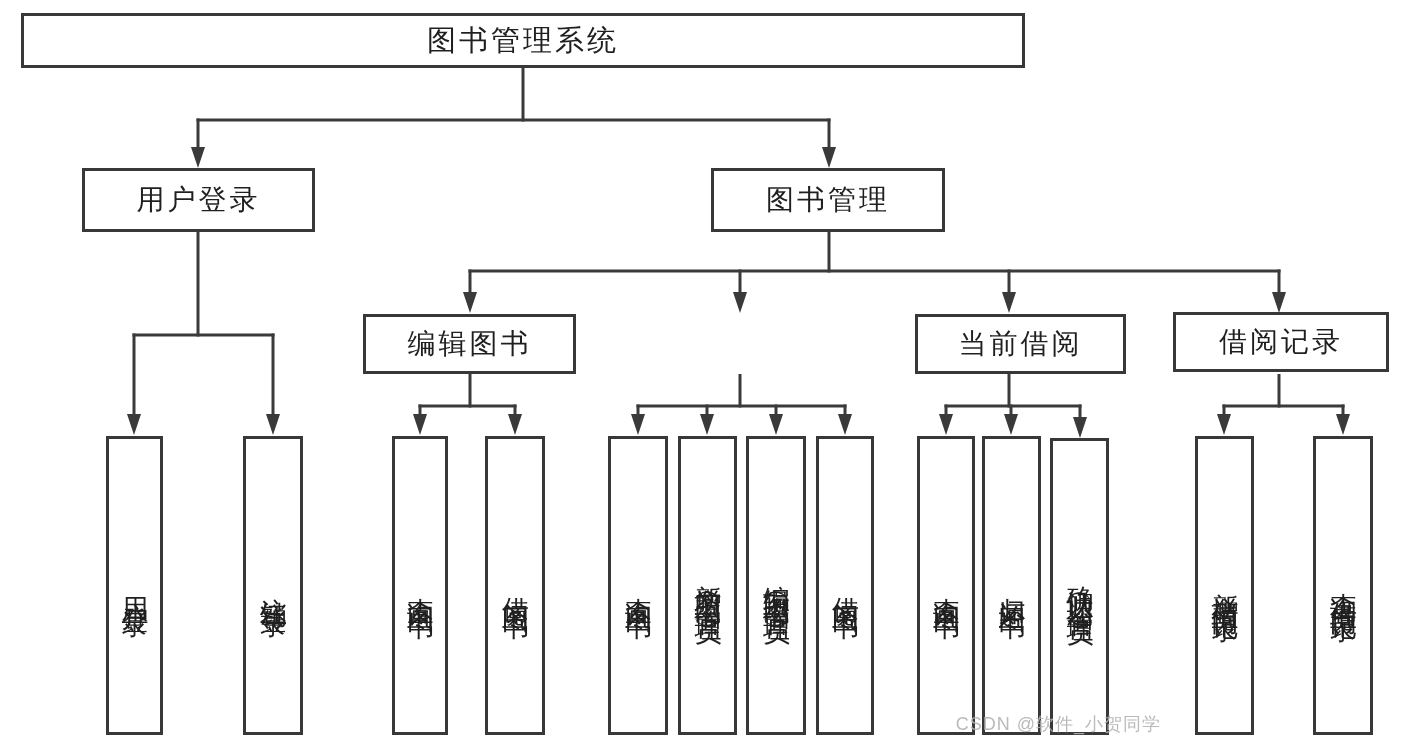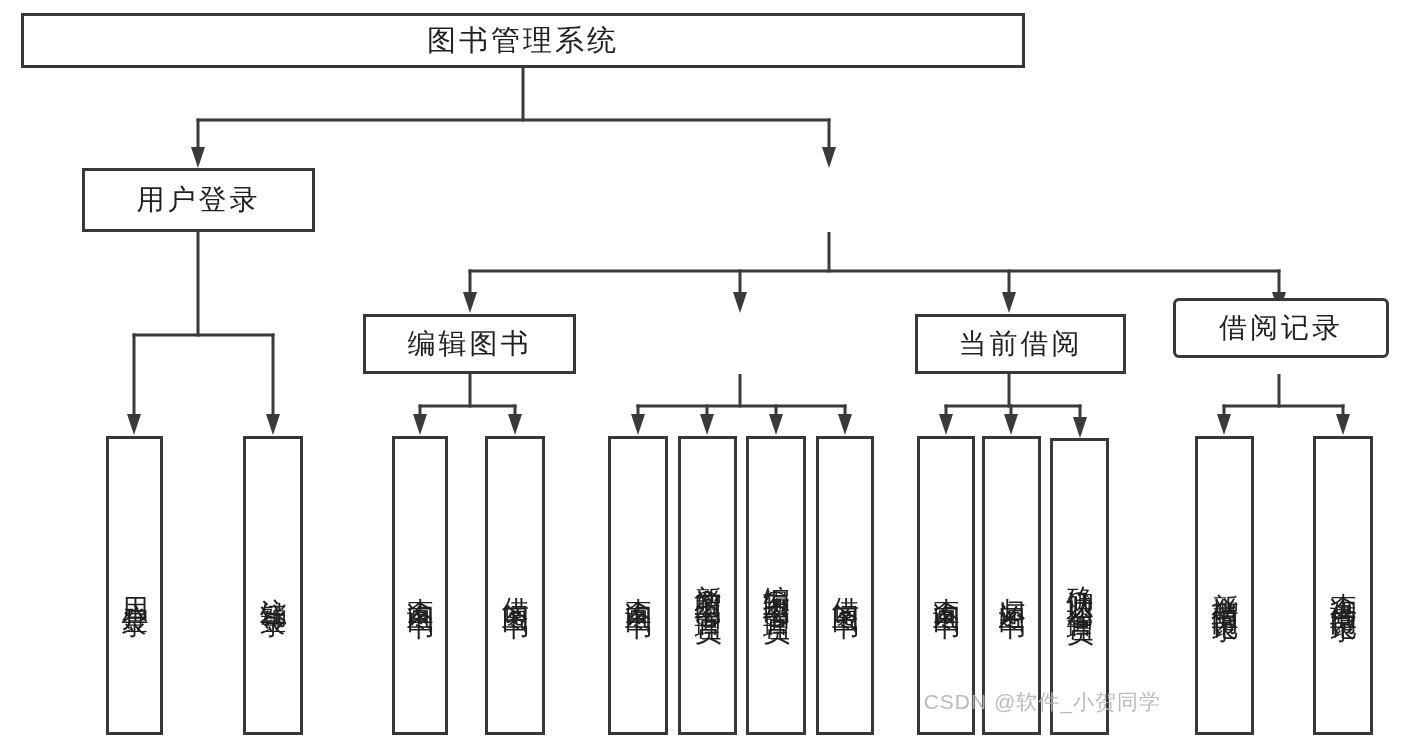--- a/index.html
+++ b/index.html
@@ -21,22 +21,22 @@
     display:flex;align-items:center;justify-content:center;
     color:var(--text);
   }
   .hlabel{font-size:28px;letter-spacing:3px;white-space:nowrap;}
   .root .hlabel{font-size:29px;}
   .vbox span{
     writing-mode:vertical-rl;text-orientation:mixed;
     font-size:27px;letter-spacing:5px;line-height:1;white-space:nowrap;
   }
   .watermark{
-    position:absolute;top:688px;right:4px;z-index:5;
-    font-size:21px;letter-spacing:1px;color:var(--watermark);
+    position:absolute;top:712px;right:4px;z-index:5;
+    font-size:18px;letter-spacing:1px;color:var(--watermark);
     opacity:.9;white-space:nowrap;
   }
 </style>
 </head>
 <body>
 
 <div class="diagram">
 
   <svg class="connectors" viewBox="0 0 1405 747" xmlns="http://www.w3.org/2000/svg">
 
@@ -100,28 +100,31 @@
     <polygon points="1343,435 1336,414 1350,414"></polygon>
   </svg>
 
   <div class="box root" style="left:21px;top:13px;width:1004px;height:55px;">
     <span class="hlabel">图书管理系统</span>
   </div>
 
   <div class="box" style="left:82px;top:168px;width:233px;height:64px;">
     <span class="hlabel">用户登录</span>
   </div>
+  <div class="box" style="left:711px;top:168px;width:234px;height:64px;">
+    <span class="hlabel">图书管理</span>
+  </div>
 
   <div class="box" style="left:363px;top:314px;width:213px;height:60px;">
     <span class="hlabel">编辑图书</span>
   </div>
   <div class="box" style="left:903px;top:314px;width:211px;height:60px;margin-left:12px;">
     <span class="hlabel">当前借阅</span>
   </div>
-  <div class="box" style="left:1173px;top:298px;width:216px;height:60px;border-radius:6px;">
+  <div class="box" style="left:1173px;top:312px;width:216px;height:60px;">
     <span class="hlabel">借阅记录</span>
   </div>
 
   <div class="box vbox" style="left:106px;top:436px;width:57px;height:299px;">
     <span>用户登录</span>
   </div>
   <div class="box vbox" style="left:243px;top:436px;width:60px;height:299px;">
     <span>注销登录</span>
   </div>
 

